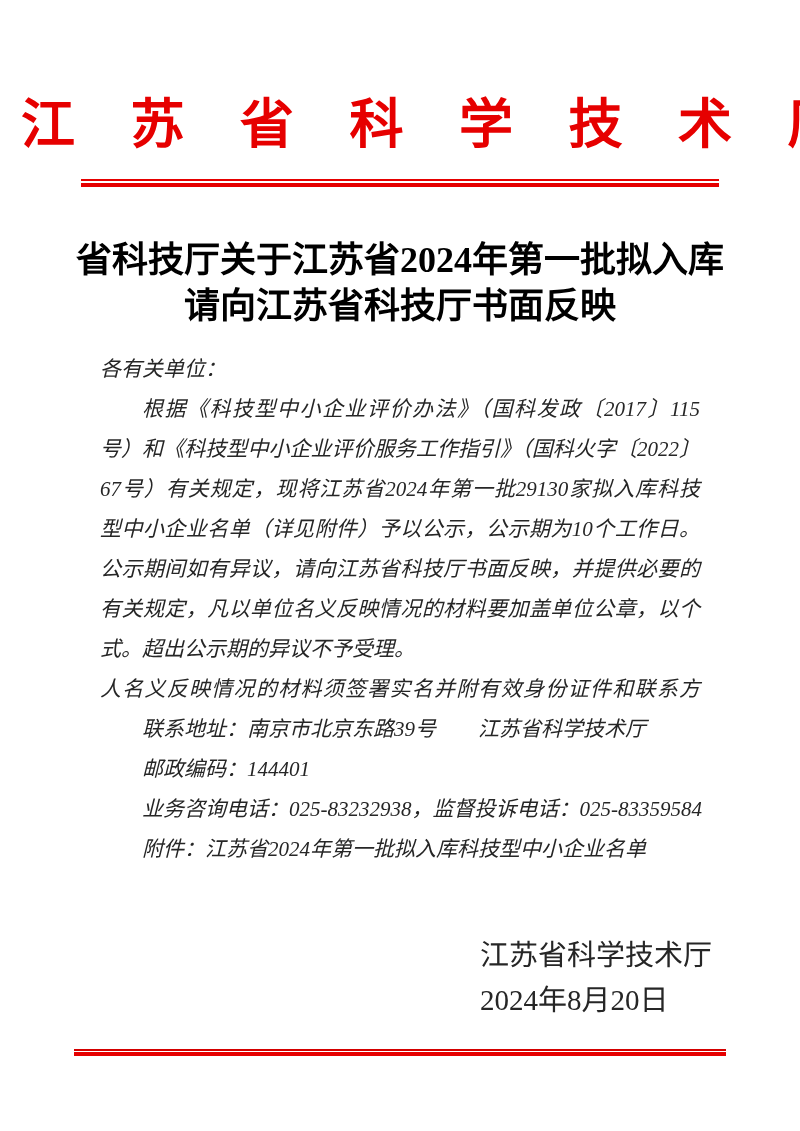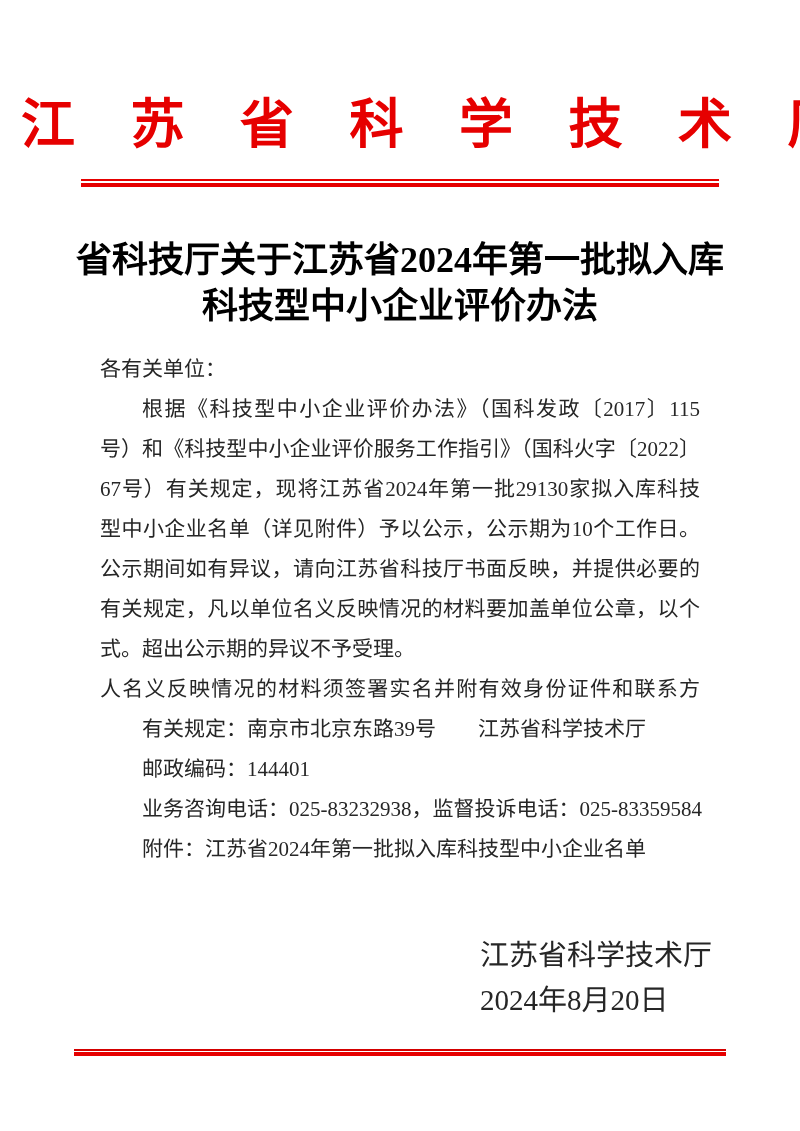--- a/index.html
+++ b/index.html
@@ -40,20 +40,21 @@
     line-height:46px;
   }
   .doc-title .t-line{white-space:nowrap;}
   
   .body-text{
     width:600px;
     margin:20px auto 6px auto;
     font-size:21px;
     line-height:40px;
     color:#262626;
+    font-style:italic;
   }
   .line{white-space:nowrap;}
   .indent{padding-left:2em;}
   .just{
     text-align:justify;
     text-align-last:justify;
   }
   
   .signature{
     width:fit-content;
@@ -76,34 +77,34 @@
 <body>
 
 <div class="page">
 
   <div class="agency">江 苏 省 科 学 技 术 厅</div>
 
   <div class="head-rule"></div>
 
   <div class="doc-title">
     <div class="t-line">省科技厅关于江苏省2024年第一批拟入库</div>
-    <div class="t-line">科技型中小企业评价办法</div>
+    <div class="t-line">请向江苏省科技厅书面反映</div>
   </div>
 
   <div class="body-text">
     <div class="line">各有关单位：</div>
     <div class="line indent just">根据《科技型中小企业评价办法》（国科发政〔2017〕115</div>
     <div class="line just">号）和《科技型中小企业评价服务工作指引》（国科火字〔2022〕</div>
     <div class="line just">67号）有关规定，现将江苏省2024年第一批29130家拟入库科技</div>
     <div class="line just">型中小企业名单（详见附件）予以公示，公示期为10个工作日。</div>
     <div class="line just">公示期间如有异议，请向江苏省科技厅书面反映，并提供必要的</div>
     <div class="line just">有关规定，凡以单位名义反映情况的材料要加盖单位公章，以个</div>
     <div class="line">式。超出公示期的异议不予受理。</div>
     <div class="line just">人名义反映情况的材料须签署实名并附有效身份证件和联系方</div>
-    <div class="line indent">有关规定：南京市北京东路39号　　江苏省科学技术厅</div>
+    <div class="line indent">联系地址：南京市北京东路39号　　江苏省科学技术厅</div>
     <div class="line indent">邮政编码：144401</div>
     <div class="line indent">业务咨询电话：025-83232938，监督投诉电话：025-83359584</div>
     <div class="line indent">附件：江苏省2024年第一批拟入库科技型中小企业名单</div>
   </div>
 
   <div class="signature">
     <div>江苏省科学技术厅</div>
     <div>2024年8月20日</div>
   </div>
 

